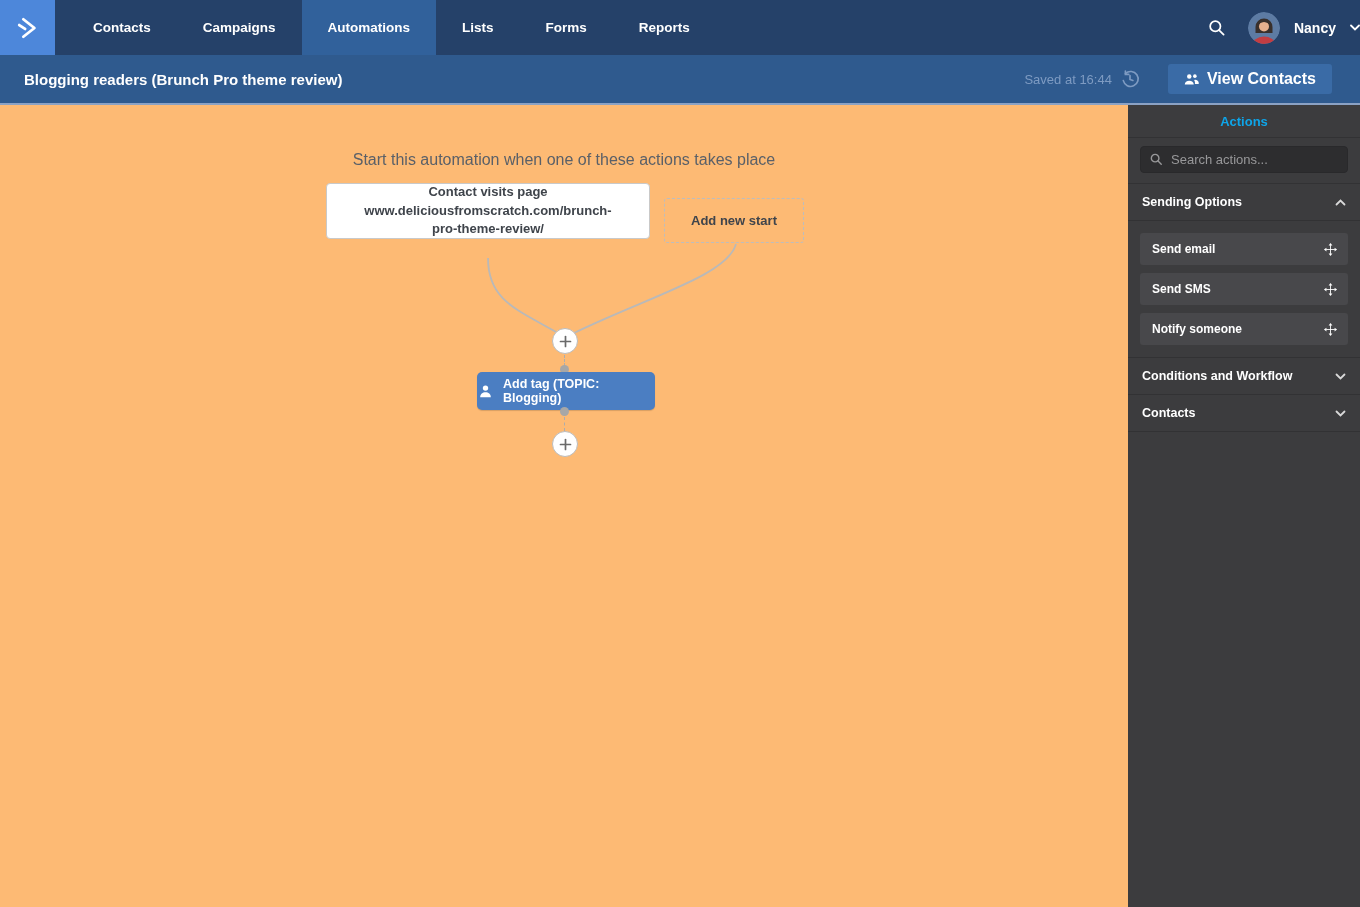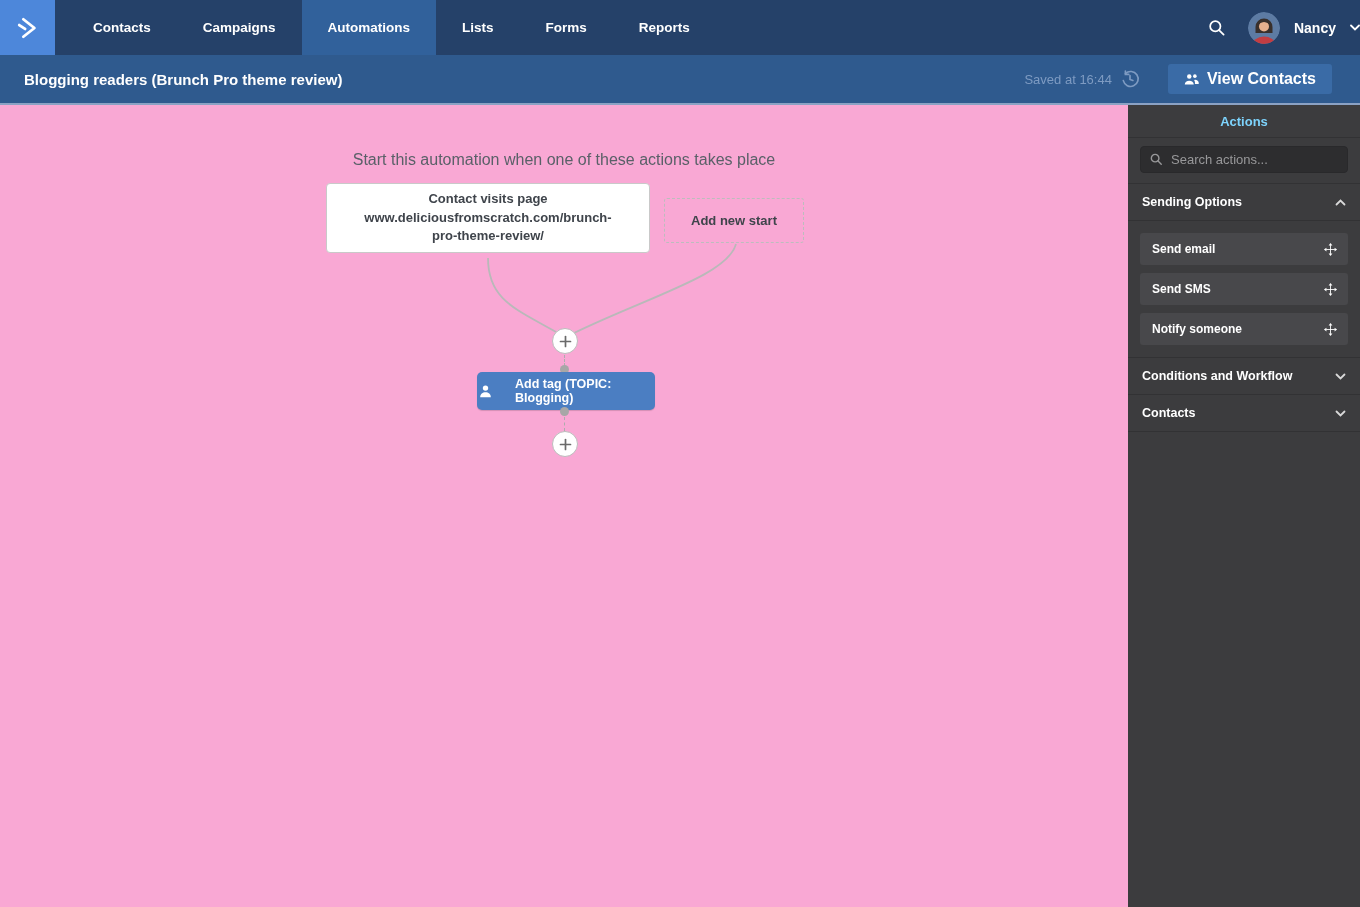--- a/index.html
+++ b/index.html
@@ -54,30 +54,30 @@
     display: flex; align-items: center; gap: 7px; padding: 0 15px; cursor: pointer;
   }
   .toggle-btn.on { background: #4278b6; color: #ffffff; }
   .toggle-btn.off { background: #20426c; color: #7e99bd; }
   .dot { width: 9px; height: 9px; border-radius: 50%; display: inline-block; }
   .dot-green { background: #3ec993; }
   .dot-red { background: #aa5560; }
 
   
   .body { flex: 1; display: flex; min-height: 0; }
-  .canvas { flex: 1; position: relative; background: #f9a8d4; overflow: hidden; }
+  .canvas { flex: 1; position: relative; background: #fdba74; overflow: hidden; }
 
   .canvas-heading {
     position: absolute; top: 46px; left: 0; width: 1128px;
     text-align: center; color: #5a6068; font-size: 16px; font-weight: 400;
   }
   .connector-svg { position: absolute; left: 0; top: 0; pointer-events: none; }
 
   .trigger-box {
-    position: absolute; left: 326px; top: 78px; width: 324px; height: 70px;
+    position: absolute; left: 326px; top: 78px; width: 324px; height: 56px;
     background: #ffffff; border: 1px solid #c9c9c9; border-radius: 4px;
     display: flex; flex-direction: column; align-items: center; justify-content: center;
     padding: 8px 26px; text-align: center; cursor: pointer;
   }
   .trigger-box .line { color: #3f444b; font-size: 13px; font-weight: 700; line-height: 1.45; }
   .add-start-box {
     position: absolute; left: 664px; top: 93px; width: 140px; height: 45px;
     border: 1px dashed #bdbdbd; border-radius: 3px; background: transparent;
     display: flex; align-items: center; justify-content: center;
     color: #3f444b; font-size: 13px; font-weight: 700; cursor: pointer; text-align: center;
@@ -91,30 +91,30 @@
   .plus-circle.p2 { left: 552px; top: 326px; }
   .node-dot { position: absolute; width: 9px; height: 9px; border-radius: 50%; background: #a7a7a7; }
   .nd1 { left: 560px; top: 260px; }
   .nd2 { left: 560px; top: 302px; }
   .dash-line { position: absolute; width: 0; border-left: 1px dashed #adadad; }
   .dl1 { left: 564px; top: 250px; height: 11px; }
   .dl2 { left: 564px; top: 312px; height: 14px; }
   .action-node {
     position: absolute; left: 477px; top: 267px; width: 178px; height: 38px;
     background: #4b7ec2; border-radius: 5px; display: flex; align-items: center;
-    justify-content: center; gap: 21px; cursor: pointer;
+    justify-content: center; gap: 9px; cursor: pointer;
     box-shadow: 0 1px 1px rgba(0,0,0,0.15);
   }
   .action-node .label { color: #ffffff; font-size: 12.5px; font-weight: 700; }
 
   
   .sidebar { width: 232px; flex: 0 0 232px; background: #3c3c3e; display: flex; flex-direction: column; }
   .sb-header {
     height: 33px; display: flex; align-items: center; justify-content: center;
-    color: #7dd3fc; font-size: 13px; font-weight: 700;
+    color: #0ea5e9; font-size: 13px; font-weight: 700;
     border-bottom: 1px solid #323234;
   }
   .sb-search-wrap { padding: 8px 12px 10px; border-bottom: 1px solid #323234; }
   .sb-search { position: relative; }
   .sb-search input {
     width: 100%; height: 27px; background: #2d2d2f; border: 1px solid #29292b;
     border-radius: 4px; color: #c9c9cb; font-family: inherit; font-size: 13px;
     padding: 0 8px 0 30px; outline: none;
   }
   .sb-search input::placeholder { color: #98989a; opacity: 1; }

